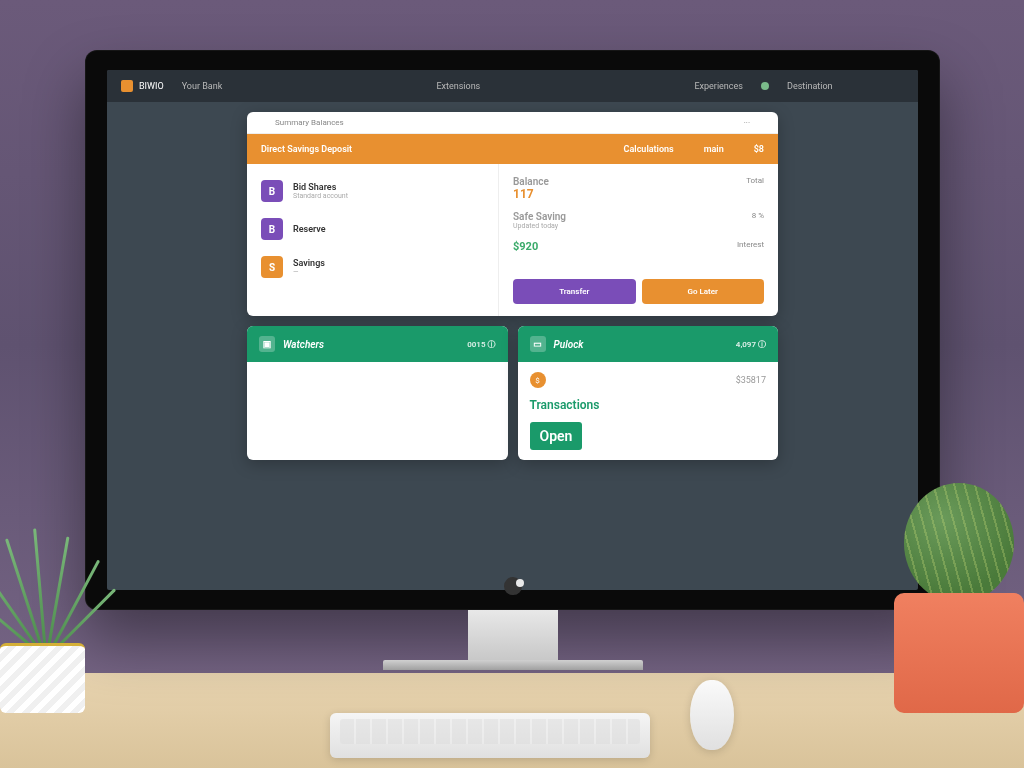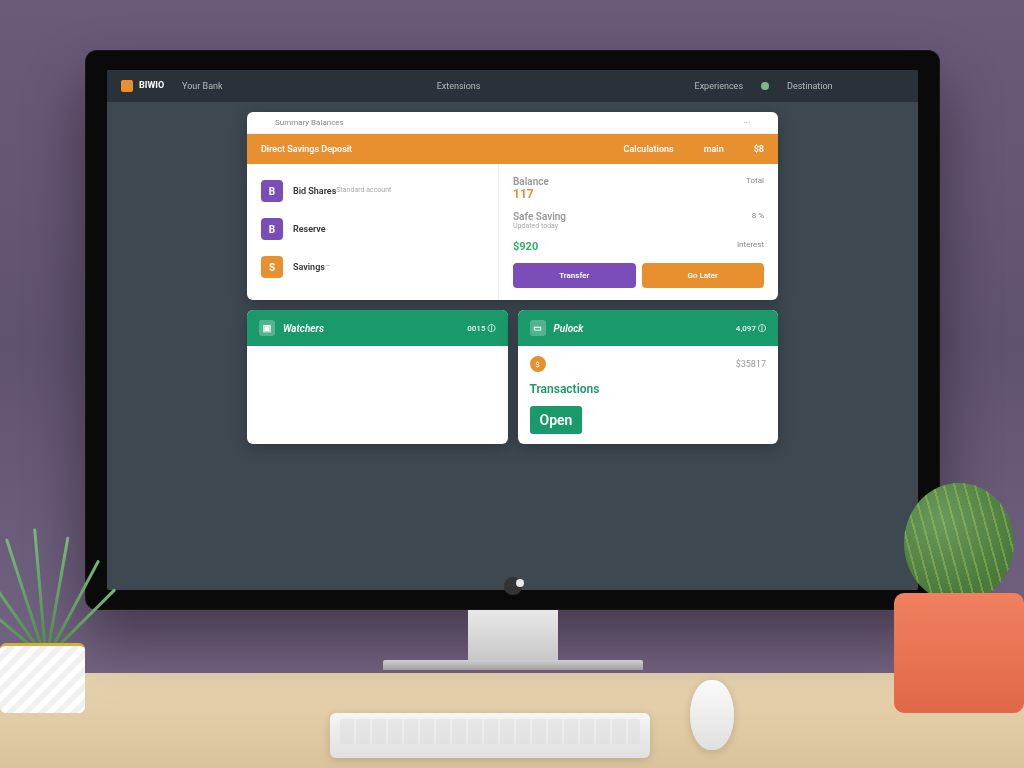--- a/index.html
+++ b/index.html
@@ -18,47 +18,47 @@
 .plant-l{position:absolute;bottom:55px;left:-20px;width:120px;height:180px;z-index:4}
 .pot-l{position:absolute;bottom:0;left:20px;width:85px;height:70px;background:linear-gradient(135deg,#fff 25%,#f0f0f0 25% 50%,#fff 50% 75%,#f0f0f0 75%);background-size:16px 16px;border-radius:6px;border-top:3px solid #d4af37}
 .fronds{position:absolute;bottom:60px;left:10px;width:100px;height:120px}
 .frond{position:absolute;bottom:0;width:3px;background:linear-gradient(180deg,#7ab87a 0%,#4a8a4a 100%);border-radius:3px 3px 0 0;transform-origin:bottom center}
 .plant-r{position:absolute;bottom:55px;right:-15px;width:160px;height:230px;z-index:4}
 .pot-r{position:absolute;bottom:0;right:15px;width:130px;height:120px;background:linear-gradient(180deg,#f08060 0%,#e06848 100%);border-radius:10px}
 .cactus{position:absolute;bottom:110px;right:25px;width:110px;height:120px;background:radial-gradient(circle at 35% 30%,#6a9a5a 0%,#4a7a3a 70%);border-radius:50%;overflow:hidden}
 .cactus::after{content:"";position:absolute;inset:0;background:repeating-linear-gradient(75deg,transparent 0 8px,rgba(200,220,120,0.3) 8px 10px)}
 
 .topnav{height:32px;background:#2a3138;display:flex;align-items:center;padding:0 14px;gap:18px;color:#c8c8c8;font-size:9px}
-.logo{display:flex;gap:6px;font-weight:700;color:#fff}
+.logo{display:flex;align-items:center;gap:6px;font-weight:400;color:#fff}
 .logo-mark{width:12px;height:12px;background:#e89030;border-radius:2px}
 .navlink{color:#b8b8b8}
 .spacer{flex:1}
 .nav-ico{width:8px;height:8px;background:#7aba8a;border-radius:50%}
 
 .content{flex:1;padding:10px 140px 0;display:flex;flex-direction:column;gap:10px;overflow:hidden}
 .panel{background:#fff;border-radius:6px;box-shadow:0 4px 16px rgba(0,0,0,0.25);overflow:hidden}
 .panel-sub{padding:6px 28px;font-size:8px;color:#888;border-bottom:1px solid #eee;display:flex;justify-content:space-between}
 .hdr-orange{background:#e89030;color:#fff;padding:10px 14px;display:flex;justify-content:space-between;align-items:center;font-size:9px;font-weight:600}
 .hdr-orange .right{display:flex;gap:30px;align-items:center}
 .pbody{display:flex}
 .left-col{flex:1;padding:8px 0}
 .right-col{flex:1;padding:12px 14px;display:flex;flex-direction:column;gap:10px;border-left:1px solid #eee}
 .item{display:flex;align-items:center;gap:10px;padding:8px 14px}
 .sq{width:22px;height:22px;border-radius:4px;display:flex;align-items:center;justify-content:center;color:#fff;font-size:10px;font-weight:700}
 .sq.purple{background:#7a4db8}
 .sq.orange{background:#e89030}
-.item-txt{display:flex;flex-direction:row}
+.item-txt{display:flex;flex-direction:column}
 .item-t{font-size:9px;color:#333;font-weight:600}
 .item-s{font-size:7px;color:#aaa}
 .stat{display:flex;justify-content:space-between;align-items:flex-start}
 .stat-l{font-size:10px;color:#999;font-weight:600}
 .stat-v{font-size:12px;color:#e89030;font-weight:700}
 .stat-vg{font-size:11px;color:#3aaa6a;font-weight:700}
 .stat-r{font-size:8px;color:#888}
-.btn-row{display:flex;gap:6px;margin-top:0}
+.btn-row{display:flex;gap:6px;margin-top:16px}
 .btn{flex:1;padding:8px;border-radius:4px;font-size:8px;font-weight:600;text-align:center;color:#fff;border:none;cursor:pointer}
 .btn.purple{background:#7a4db8}
 .btn.orange{background:#e89030}
 
 .cards{display:flex;gap:10px}
 .card{flex:1;background:#fff;border-radius:6px;box-shadow:0 4px 16px rgba(0,0,0,0.25);overflow:hidden}
 .chead{background:#1a9a6a;color:#fff;padding:10px 12px;display:flex;align-items:center;gap:8px;font-size:10px;font-weight:600;font-style:italic}
 .chead .ci{width:16px;height:16px;background:rgba(255,255,255,0.25);border-radius:3px;display:flex;align-items:center;justify-content:center;font-size:9px;font-style:normal}
 .chead .cr{margin-left:auto;font-size:8px;font-style:normal;opacity:0.85;display:flex;gap:8px;align-items:center}
 .cbody{padding:10px 12px;display:flex;flex-direction:column;gap:10px}

